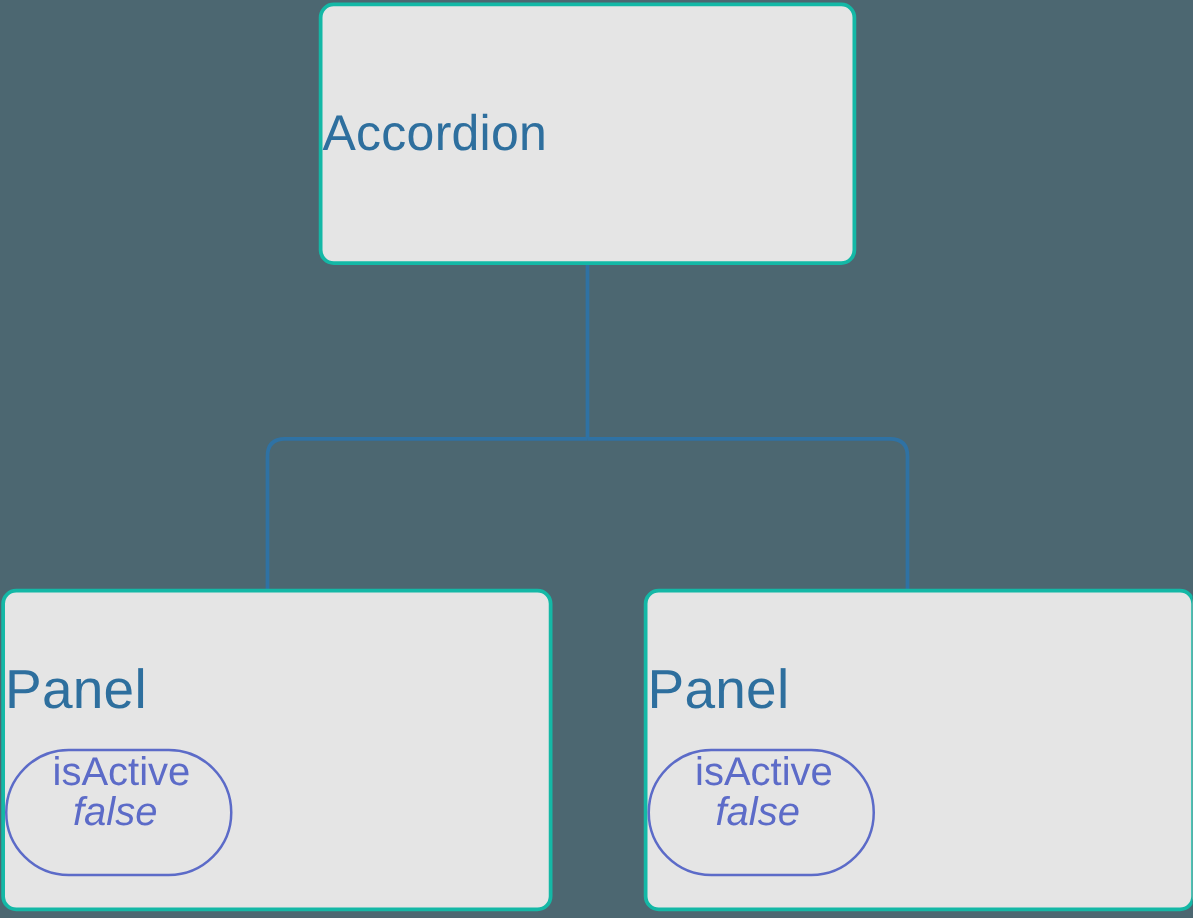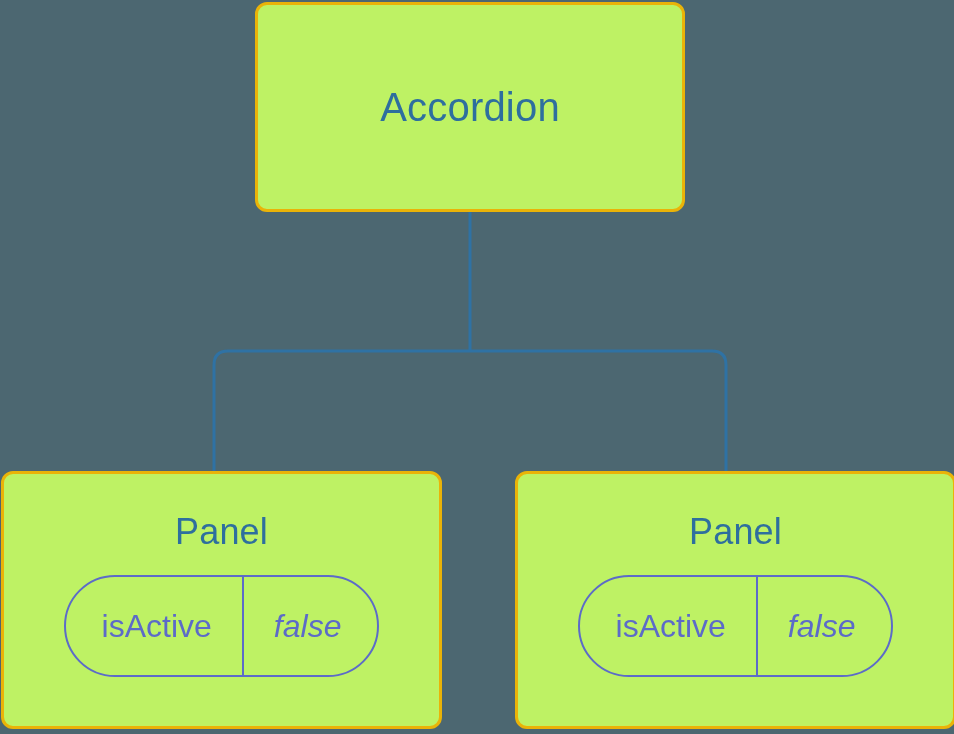--- a/index.html
+++ b/index.html
@@ -29,27 +29,27 @@
     top: 0;
     width: 954px;
     height: 734px;
     z-index: 1;
   }
 
   
   .node {
     position: absolute;
     z-index: 2;
-    background: #bef264;
-    border: 3px solid #eab308;
+    background: #e5e5e5;
+    border: 3px solid #14b8a6;
     border-radius: 12px;
     box-sizing: border-box;
     display: flex;
     flex-direction: column;
-    align-items: center;
+    align-items: flex-start;
   }
 
   .node-root {
     left: 255px;
     top: 2px;
     width: 430px;
     height: 210px;
     justify-content: center;
   }
 
@@ -79,34 +79,36 @@
     line-height: 1;
     white-space: nowrap;
   }
 
   .node-root .node-title {
     font-size: 40px;
   }
 
   .node-child-left .node-title,
   .node-child-right .node-title {
-    font-size: 36px;
+    font-size: 44px;
+    margin-top: 16px;
   }
 
   
   .state-pill {
     margin-top: 25px;
     display: flex;
     align-items: stretch;
     border: 2px solid #5c6bc8;
     border-radius: 999px;
     background: transparent;
     height: 102px;
     box-sizing: border-box;
     overflow: hidden;
+    flex-direction: column;
   }
 
   .pill-key,
   .pill-value {
     display: flex;
     align-items: center;
     justify-content: center;
     color: #5c6bc8;
     font-family: "Liberation Sans", sans-serif;
     font-size: 32px;

